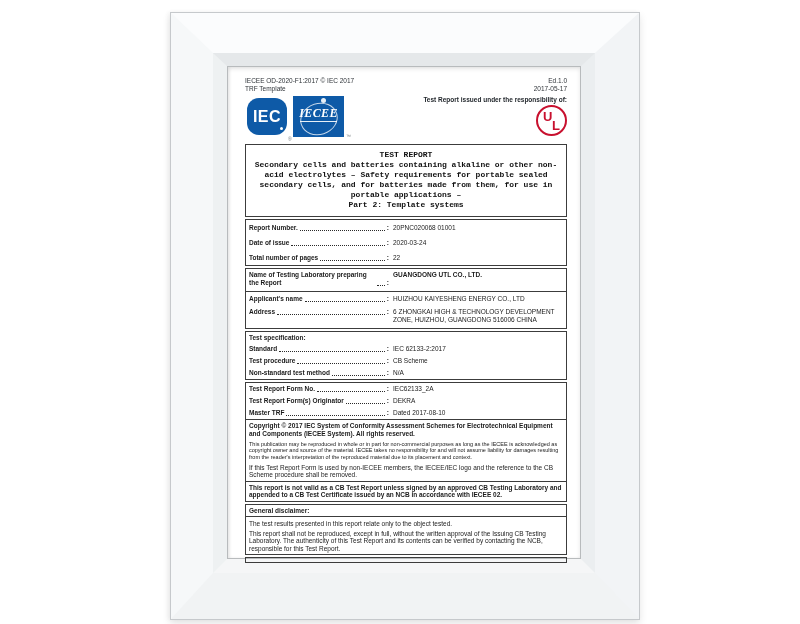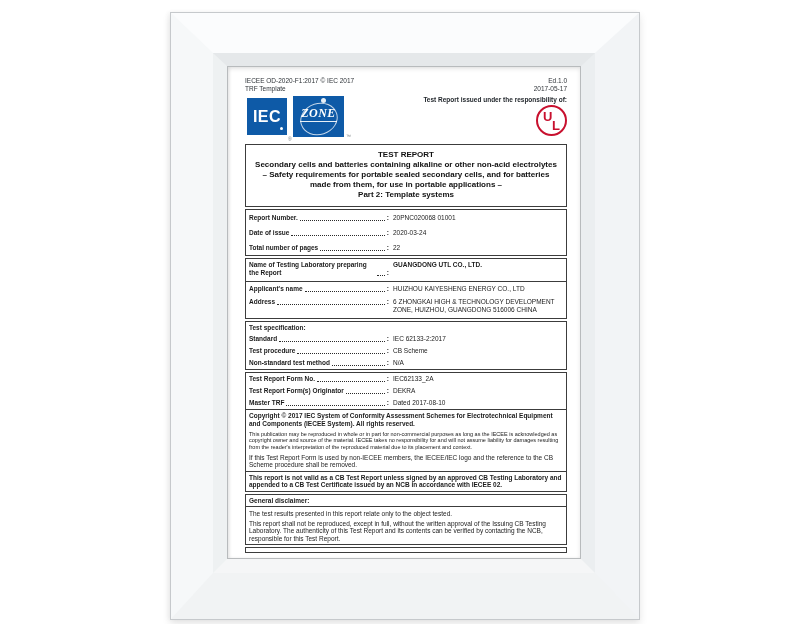--- a/index.html
+++ b/index.html
@@ -17,21 +17,21 @@
   .paper{width:100%;height:100%;box-sizing:border-box;background:#ffffff;
          border:1px solid #b8bbbd;
          box-shadow:inset 0 2px 4px rgba(0,0,0,.10),inset 2px 0 3px rgba(0,0,0,.05);
          padding:10px 13px 6px 17px;color:#1b1b1b;}
   
   .doc-head{display:flex;justify-content:space-between;font-size:6.5px;line-height:8px;color:#2e3338;}
   .doc-head .right{text-align:right;}
   .brand-row{position:relative;height:46px;margin-top:3px;}
   .iec-logo{position:absolute;left:2px;top:2px;width:40px;height:37px;background:var(--iec_blue);
             color:#fff;font-weight:bold;font-size:16px;letter-spacing:.5px;
-            display:flex;align-items:center;justify-content:center;}
+            display:flex;align-items:center;justify-content:center;border-radius:12px;}
   .iec-dot{position:absolute;right:4px;bottom:5px;width:3.5px;height:3.5px;background:#fff;border-radius:50%;}
   .iec-reg{position:absolute;left:43px;top:40px;font-size:5px;color:#7a8084;}
   .iecee-logo{position:absolute;left:48px;top:0;width:51px;height:41px;background:var(--iecee_blue);
               overflow:hidden;}
   .iecee-globe{position:absolute;left:7px;top:7px;width:36px;height:30px;border:1px solid rgba(255,255,255,.75);
                border-radius:50%;transform:rotate(-18deg);}
   .iecee-ball{position:absolute;left:28px;top:2px;width:5px;height:5px;background:rgba(255,255,255,.9);border-radius:50%;}
   .iecee-text{position:absolute;left:0;top:10px;width:100%;text-align:center;color:#fff;
               font-family:"Liberation Serif","DejaVu Serif",serif;font-style:italic;font-weight:bold;
               font-size:12px;letter-spacing:.4px;}
@@ -39,21 +39,21 @@
   .iecee-tm{position:absolute;left:101px;top:37px;font-size:5px;color:#7a8084;}
   .resp-wrap{position:absolute;right:0;top:0;text-align:right;}
   .resp-text{font-size:6.5px;font-weight:bold;color:#24292e;}
   .ul-logo{position:relative;display:inline-block;margin-top:2px;width:31px;height:31px;border:2.5px solid var(--ul_red);
            border-radius:50%;box-sizing:border-box;}
   .ul-u{position:absolute;left:5px;top:2px;color:var(--ul_red);font-weight:bold;font-size:13px;
         font-family:"Liberation Sans",sans-serif;}
   .ul-l{position:absolute;right:5px;bottom:1px;color:var(--ul_red);font-weight:bold;font-size:13px;}
   
   .box{border:1px solid #3c3c3c;margin-top:2px;}
-  .title-box{padding:5px 6px 6px 6px;text-align:center;font-weight:bold;font-size:8px;line-height:10px;color:#111;}
+  .title-box{padding:5px 6px 6px 6px;text-align:center;font-weight:bold;font-size:8px;line-height:10px;color:#111;font-family:Liberation Mono, monospace;}
   .row{display:flex;align-items:center;min-height:15px;padding:0 3px;}
   .row.tight{min-height:12px;}
   .row.top{align-items:flex-start;padding-top:2px;}
   .lbl{width:140px;flex:0 0 140px;display:flex;align-items:flex-end;font-weight:bold;font-size:6.5px;line-height:8px;}
   .lbl .lt{max-width:126px;}
   .leader{flex:1;border-bottom:1px dotted #2a2a2a;margin:0 2px 1px 2px;min-width:6px;}
   .cl{font-weight:bold;font-size:6.5px;}
   .val{flex:1;font-size:6.5px;line-height:8px;padding-left:4px;}
   .val.bold{font-weight:bold;}
   .sep{border-top:1px solid #3c3c3c;}
@@ -85,21 +85,21 @@
 
           <div class="brand-row">
             <div class="iec-logo">
               <span>IEC</span>
               <span class="iec-dot"></span>
             </div>
             <span class="iec-reg">®</span>
             <div class="iecee-logo">
               <span class="iecee-globe"></span>
               <span class="iecee-ball"></span>
-              <span class="iecee-text">ZONE</span>
+              <span class="iecee-text">IECEE</span>
               <span class="iecee-underline"></span>
             </div>
             <span class="iecee-tm">™</span>
             <div class="resp-wrap">
               <div class="resp-text">Test Report issued under the responsibility of:</div>
               <div class="ul-logo">
                 <span class="ul-u">U</span>
                 <span class="ul-l">L</span>
               </div>
             </div>

